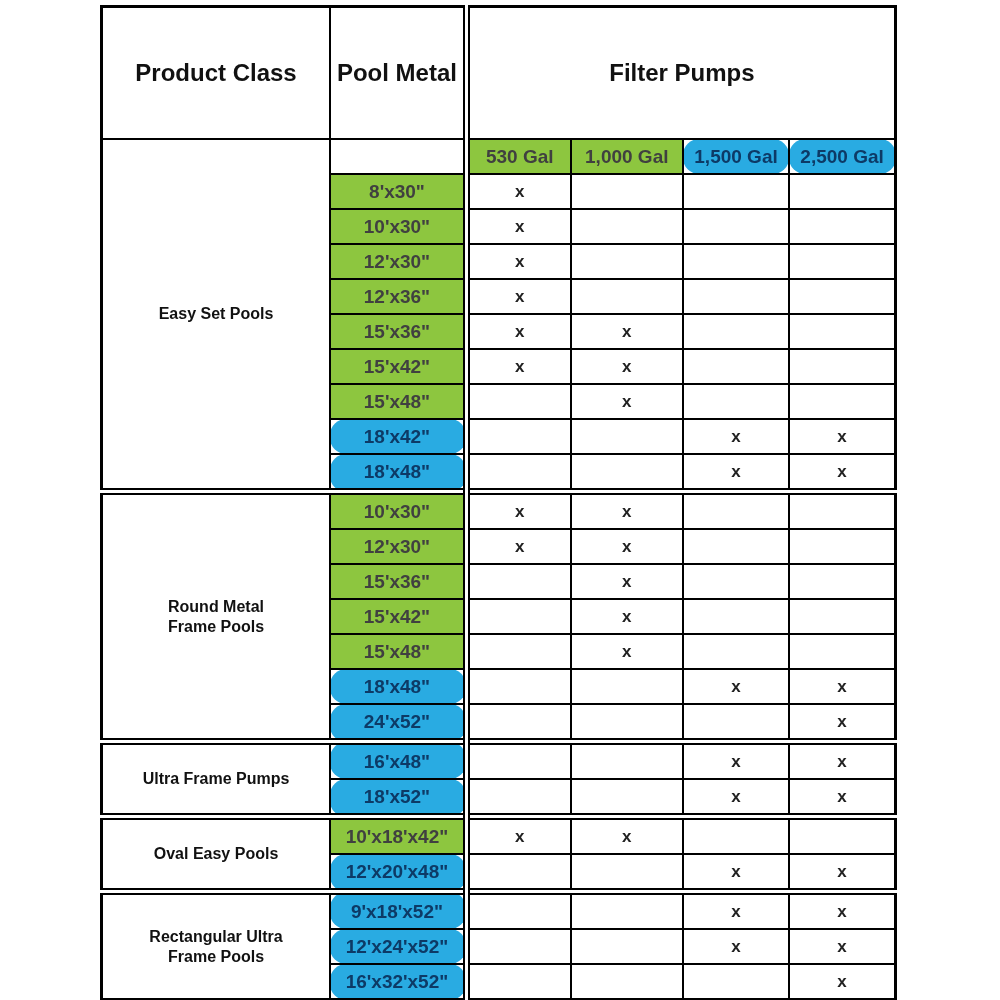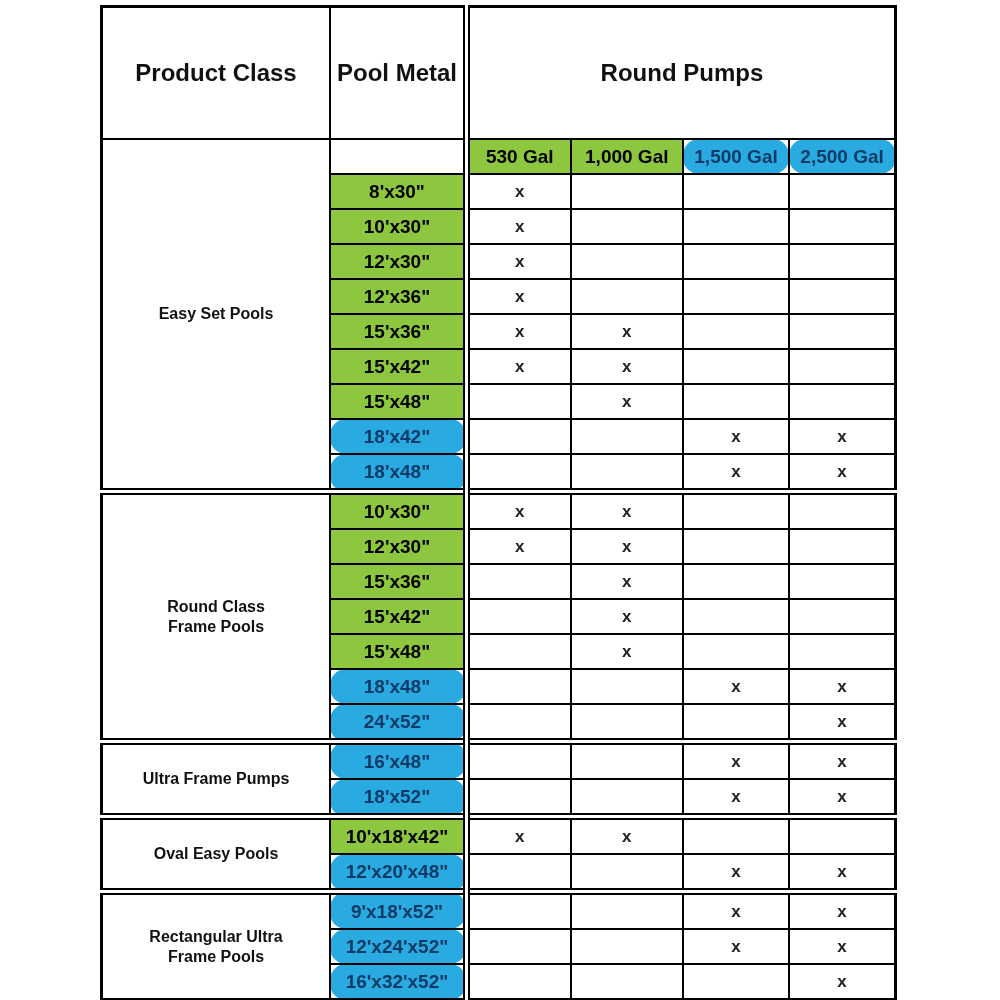--- a/index.html
+++ b/index.html
@@ -59,21 +59,21 @@
   td.blank-size {
     background: #ffffff;
   }
   td.pump-cell {
     font-size: 17px;
     font-weight: 600;
     color: #222222;
     background: #ffffff;
   }
   
-  td[data-color="green"] { background: #8dc63f; color: #000000; }
+  td[data-color="green"] { background: #8dc63f; color: #404040; }
   td[data-color="blue"]  { background: #29abe2; color: #0d3a66; border-radius: 16px; }
   
   td.first-pump { border-left: 7px double #000; }
   
   tr.section-start td { border-top: 7px double #000; }
 </style>
 </head>
 <body>
 
 <div class="page">
@@ -83,21 +83,21 @@
       <col style="width:136px">
       <col style="width:104px">
       <col style="width:112px">
       <col style="width:106px">
       <col style="width:106px">
     </colgroup>
     <tbody id="tbody">
       <tr class="top-row">
         <td>Product Class</td>
         <td>Pool Metal</td>
-        <td class="first-pump" colspan="4">Round Pumps</td>
+        <td class="first-pump" colspan="4">Filter Pumps</td>
       </tr>
       <tr class="pump-header-row">
         <td class="class-cell" rowspan="10">
             <div>Easy Set Pools</div>
           </td>
         <td class="blank-size"></td>
         <td class="gal-cell first-pump" data-color="green">530 Gal</td>
         <td class="gal-cell" data-color="green">1,000 Gal</td>
         <td class="gal-cell" data-color="blue">1,500 Gal</td>
         <td class="gal-cell" data-color="blue">2,500 Gal</td>
@@ -161,21 +161,21 @@
         </tr>
         <tr class="data-row">
           <td class="size-cell" data-color="blue">18'x48"</td>
           <td class="pump-cell first-pump"></td>
           <td class="pump-cell"></td>
           <td class="pump-cell">x</td>
           <td class="pump-cell">x</td>
         </tr>
         <tr class="data-row section-start">
           <td class="class-cell" rowspan="7">
-            <div>Round Class</div>
+            <div>Round Metal</div>
             <div>Frame Pools</div>
           </td>
           <td class="size-cell" data-color="green">10'x30"</td>
           <td class="pump-cell first-pump">x</td>
           <td class="pump-cell">x</td>
           <td class="pump-cell"></td>
           <td class="pump-cell"></td>
         </tr>
         <tr class="data-row">
           <td class="size-cell" data-color="green">12'x30"</td>

